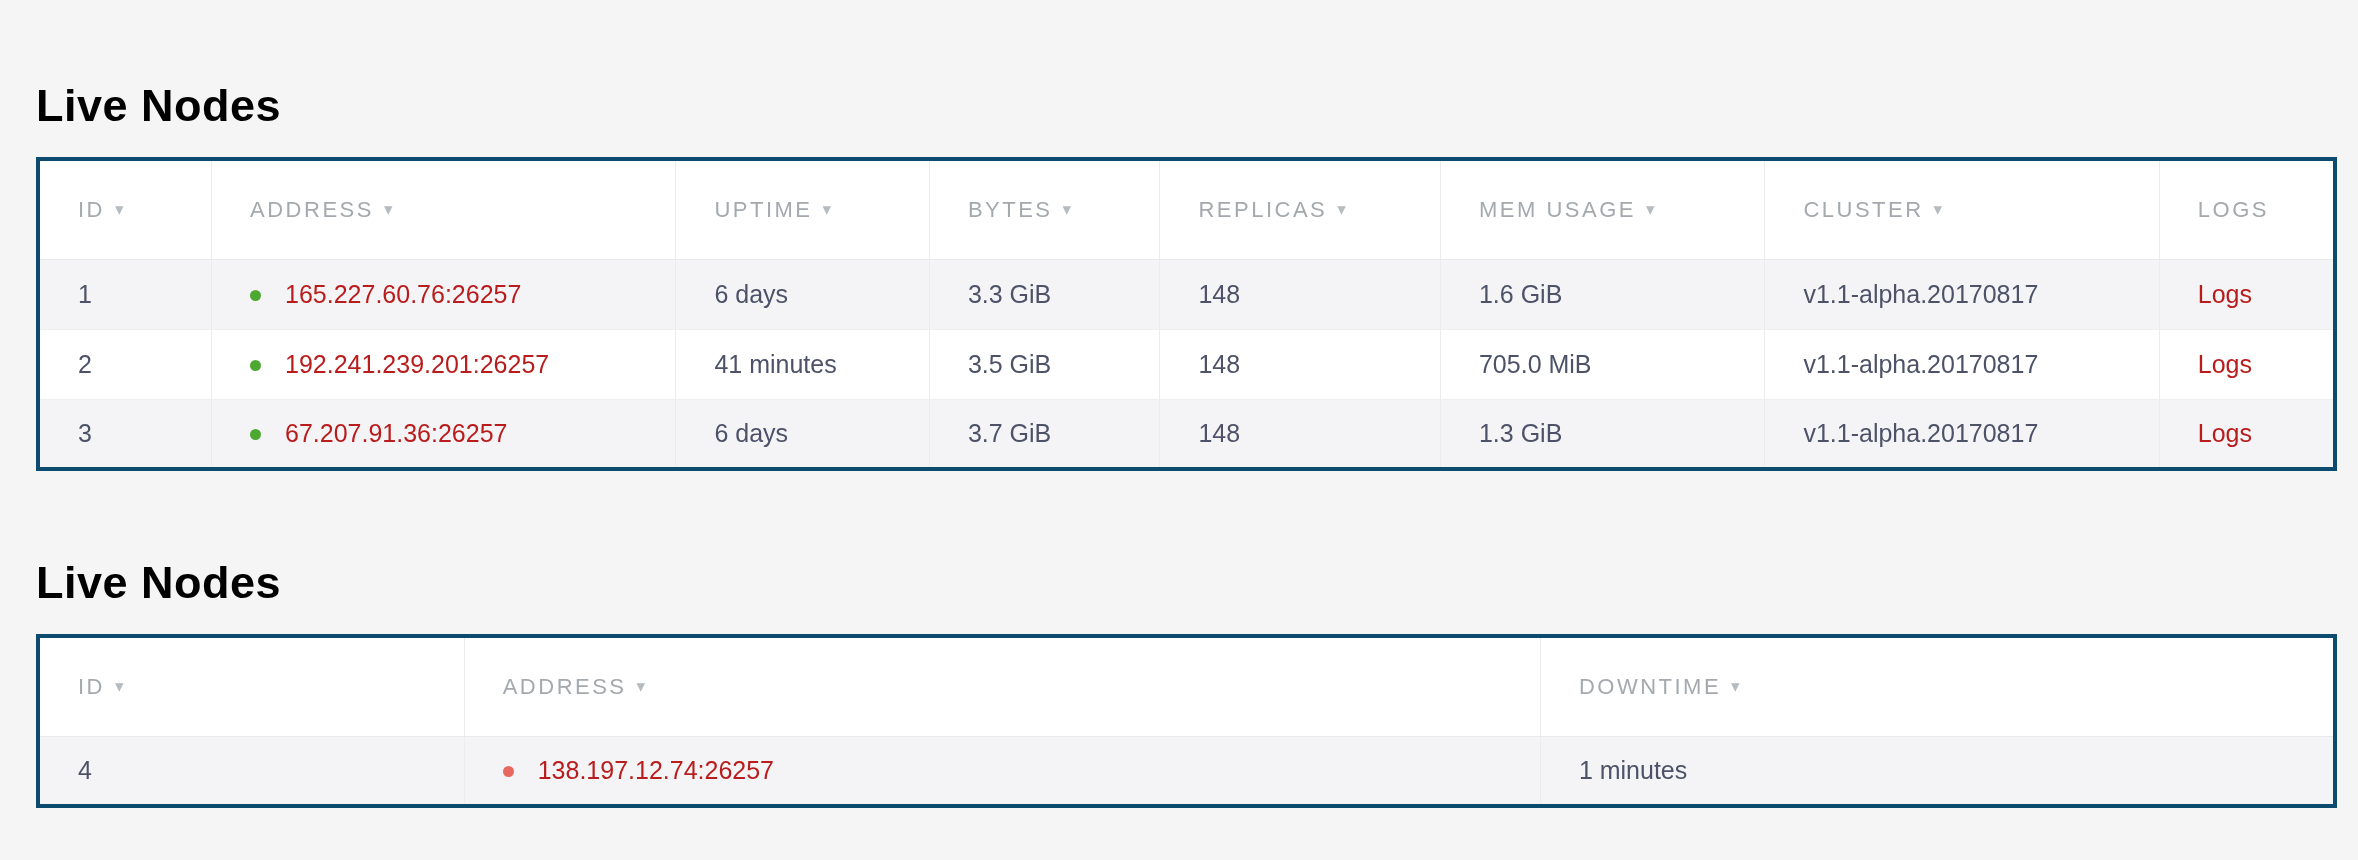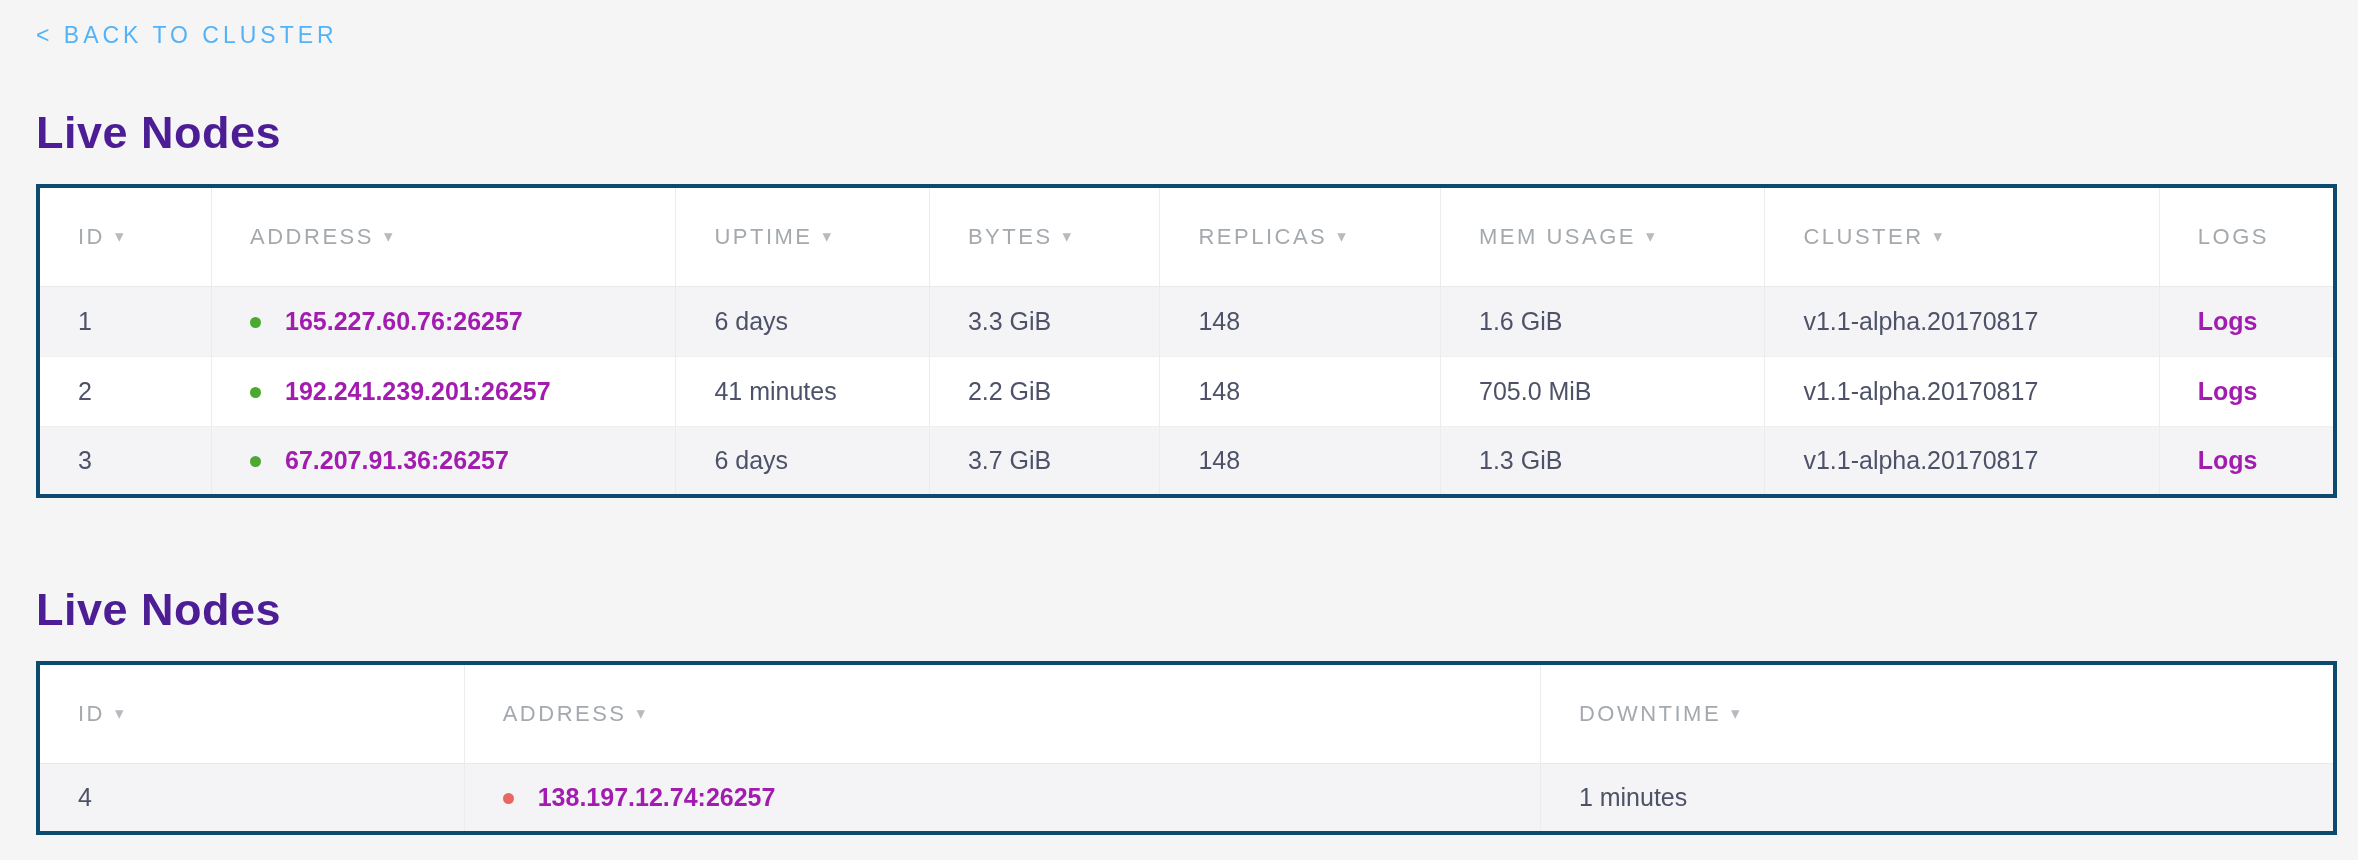--- a/index.html
+++ b/index.html
@@ -17,21 +17,21 @@
     font-size: 23px;
     letter-spacing: 4px;
     color: #54b2f7;
     text-decoration: none;
     font-weight: 400;
   }
 
   h2.section-title {
     font-size: 45px;
     font-weight: bold;
-    color: #4c1d95;
+    color: #000000;
     margin: 0;
     letter-spacing: 0.5px;
   }
   h2.first { margin-top: 58px; margin-bottom: 25px; }
   h2.second { margin-top: 86px; margin-bottom: 25px; }
 
   table.nodes {
     border-collapse: collapse;
     table-layout: fixed;
     background: #ffffff;
@@ -76,31 +76,29 @@
     display: inline-block;
     width: 11px; height: 11px;
     border-radius: 50%;
     margin-right: 24px;
     vertical-align: 2px;
   }
   .status-dot.live { background: #4da831; }
   .status-dot.dead { background: #e8675f; }
 
   a.cell-link {
-    color: #a21caf;
+    color: #b91c1c;
     text-decoration: none;
-    font-weight: bold;
   }
 </style>
 </head>
 <body>
 
 <div class="page">
 
-  <a href="#" class="back-link">&lt; BACK TO CLUSTER</a>
 
   <section>
     <h2 class="section-title first">Live Nodes</h2>
 
     <table class="nodes live">
       <colgroup>
         <col style="width:174px">
           <col style="width:465px">
           <col style="width:254px">
           <col style="width:231px">
@@ -129,21 +127,21 @@
           <td>3.3 GiB</td>
           <td>148</td>
           <td>1.6 GiB</td>
           <td>v1.1-alpha.20170817</td>
           <td><a href="#" class="cell-link">Logs</a></td>
         </tr>
         <tr>
           <td>2</td>
           <td><span class="status-dot live"></span><a href="#" class="cell-link">192.241.239.201:26257</a></td>
           <td>41 minutes</td>
-          <td>2.2 GiB</td>
+          <td>3.5 GiB</td>
           <td>148</td>
           <td>705.0 MiB</td>
           <td>v1.1-alpha.20170817</td>
           <td><a href="#" class="cell-link">Logs</a></td>
         </tr>
         <tr>
           <td>3</td>
           <td><span class="status-dot live"></span><a href="#" class="cell-link">67.207.91.36:26257</a></td>
           <td>6 days</td>
           <td>3.7 GiB</td>

